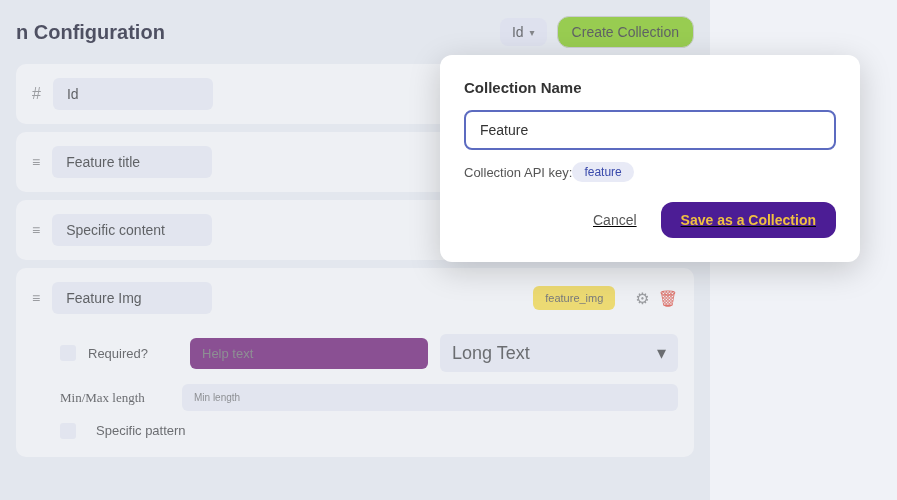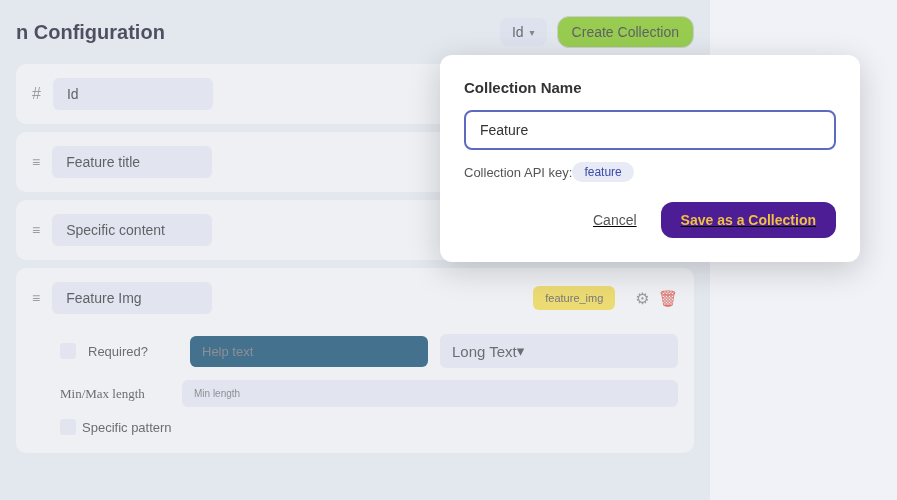--- a/index.html
+++ b/index.html
@@ -157,41 +157,42 @@
     }
 
     .required-label {
       font-size: 13px;
       color: #444;
       min-width: 90px;
     }
 
     .help-text-input {
       flex: 1;
-      background: #0c4a6e;
+      background: #701a75;
       border: none;
       border-radius: 6px;
       padding: 8px 12px;
       font-size: 13px;
       color: #999;
       outline: none;
       max-width: 280px;
     }
 
     .type-select {
       flex: 1;
       background: #eef0f8;
       border: none;
       border-radius: 6px;
       padding: 8px 12px;
-      font-size: 15px;
+      font-size: 18px;
       color: #444;
       outline: none;
       display: flex;
       align-items: center;
+      justify-content: space-between;
       cursor: pointer;
       max-width: 280px;
     }
 
     .minmax-label {
       font-size: 13px;
       color: #444;
       min-width: 110px;
       font-family: Liberation Serif, serif;
     }
@@ -202,22 +203,21 @@
       border: none;
       border-radius: 6px;
       padding: 8px 12px;
       font-size: 10px;
       color: #999;
       outline: none;
     }
 
     .specific-pattern-row {
       display: flex;
-      align-items: center;
-      gap: 6px;
+      gap: 20px;
     }
 
     
     .overlay {
       position: absolute;
       top: 0;
       left: 0;
       width: 100%;
       height: 100%;
       background: rgba(200, 205, 220, 0.3);

